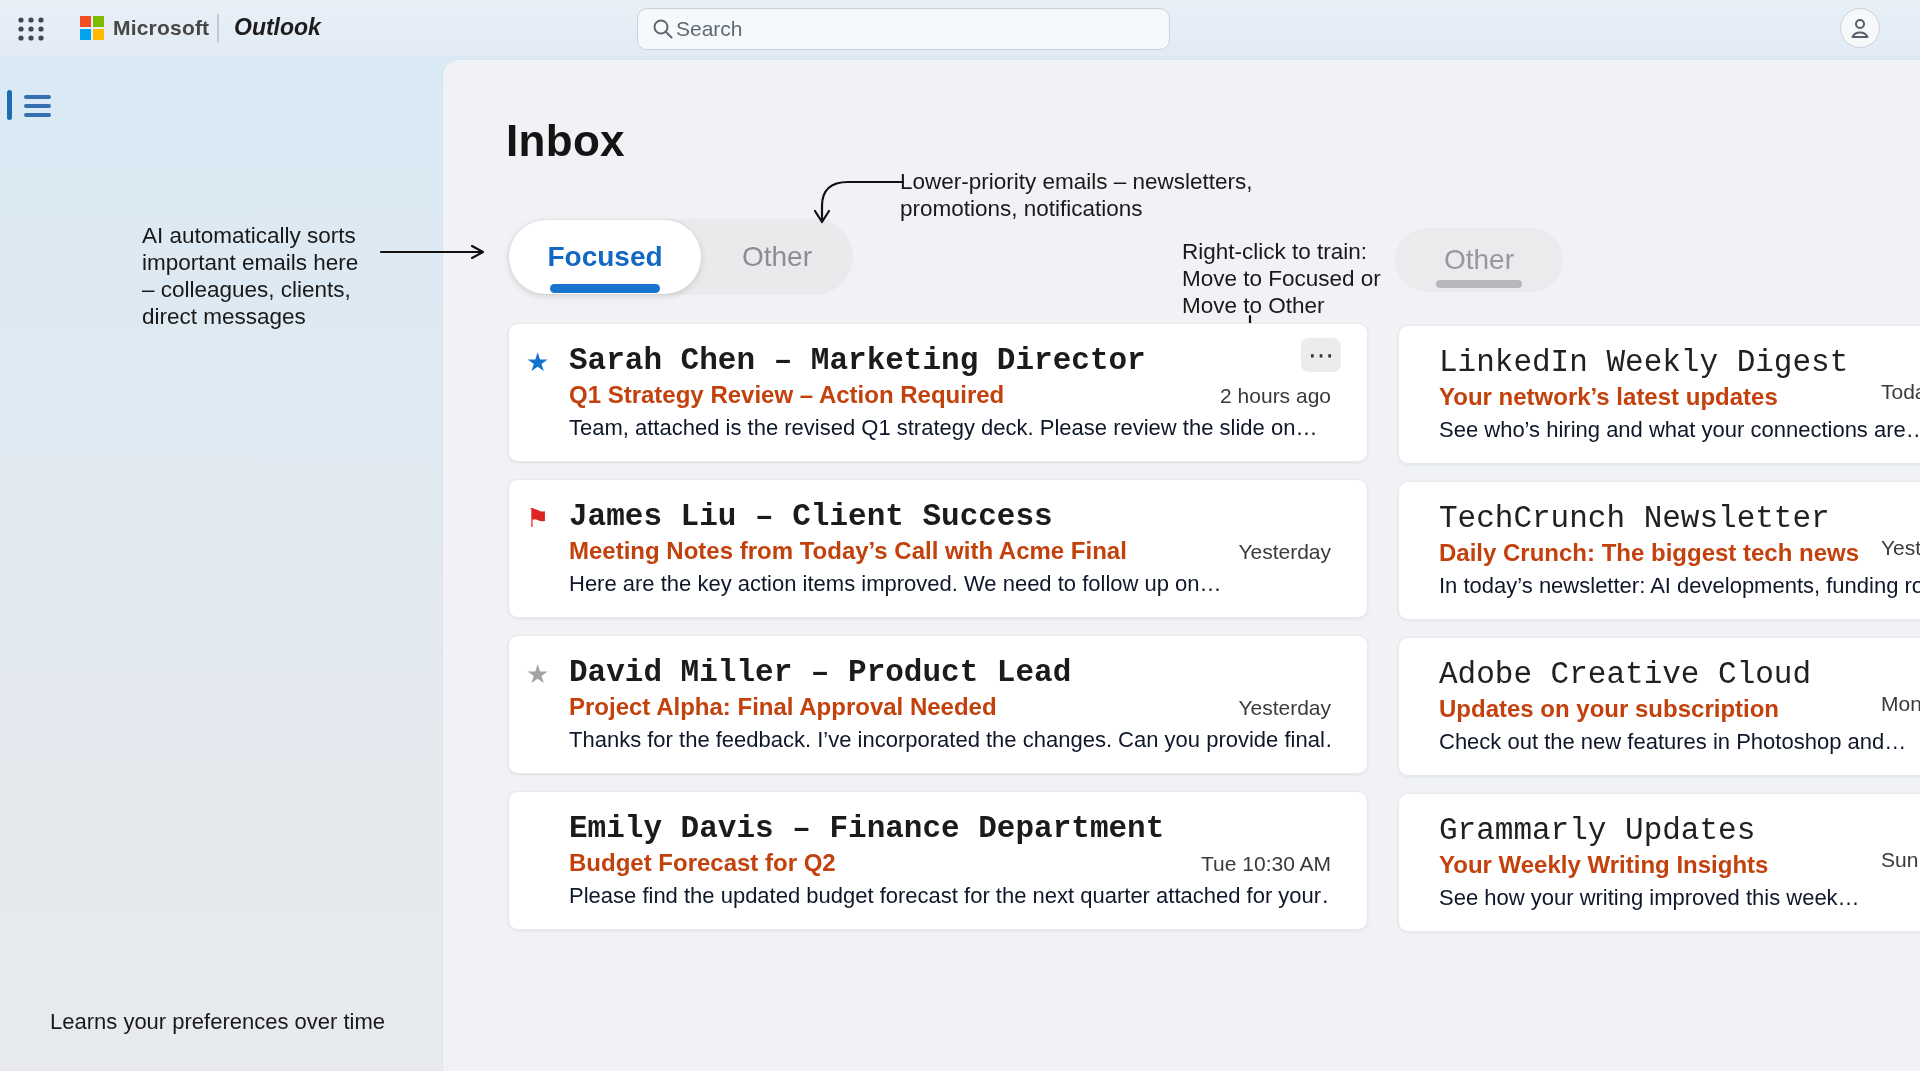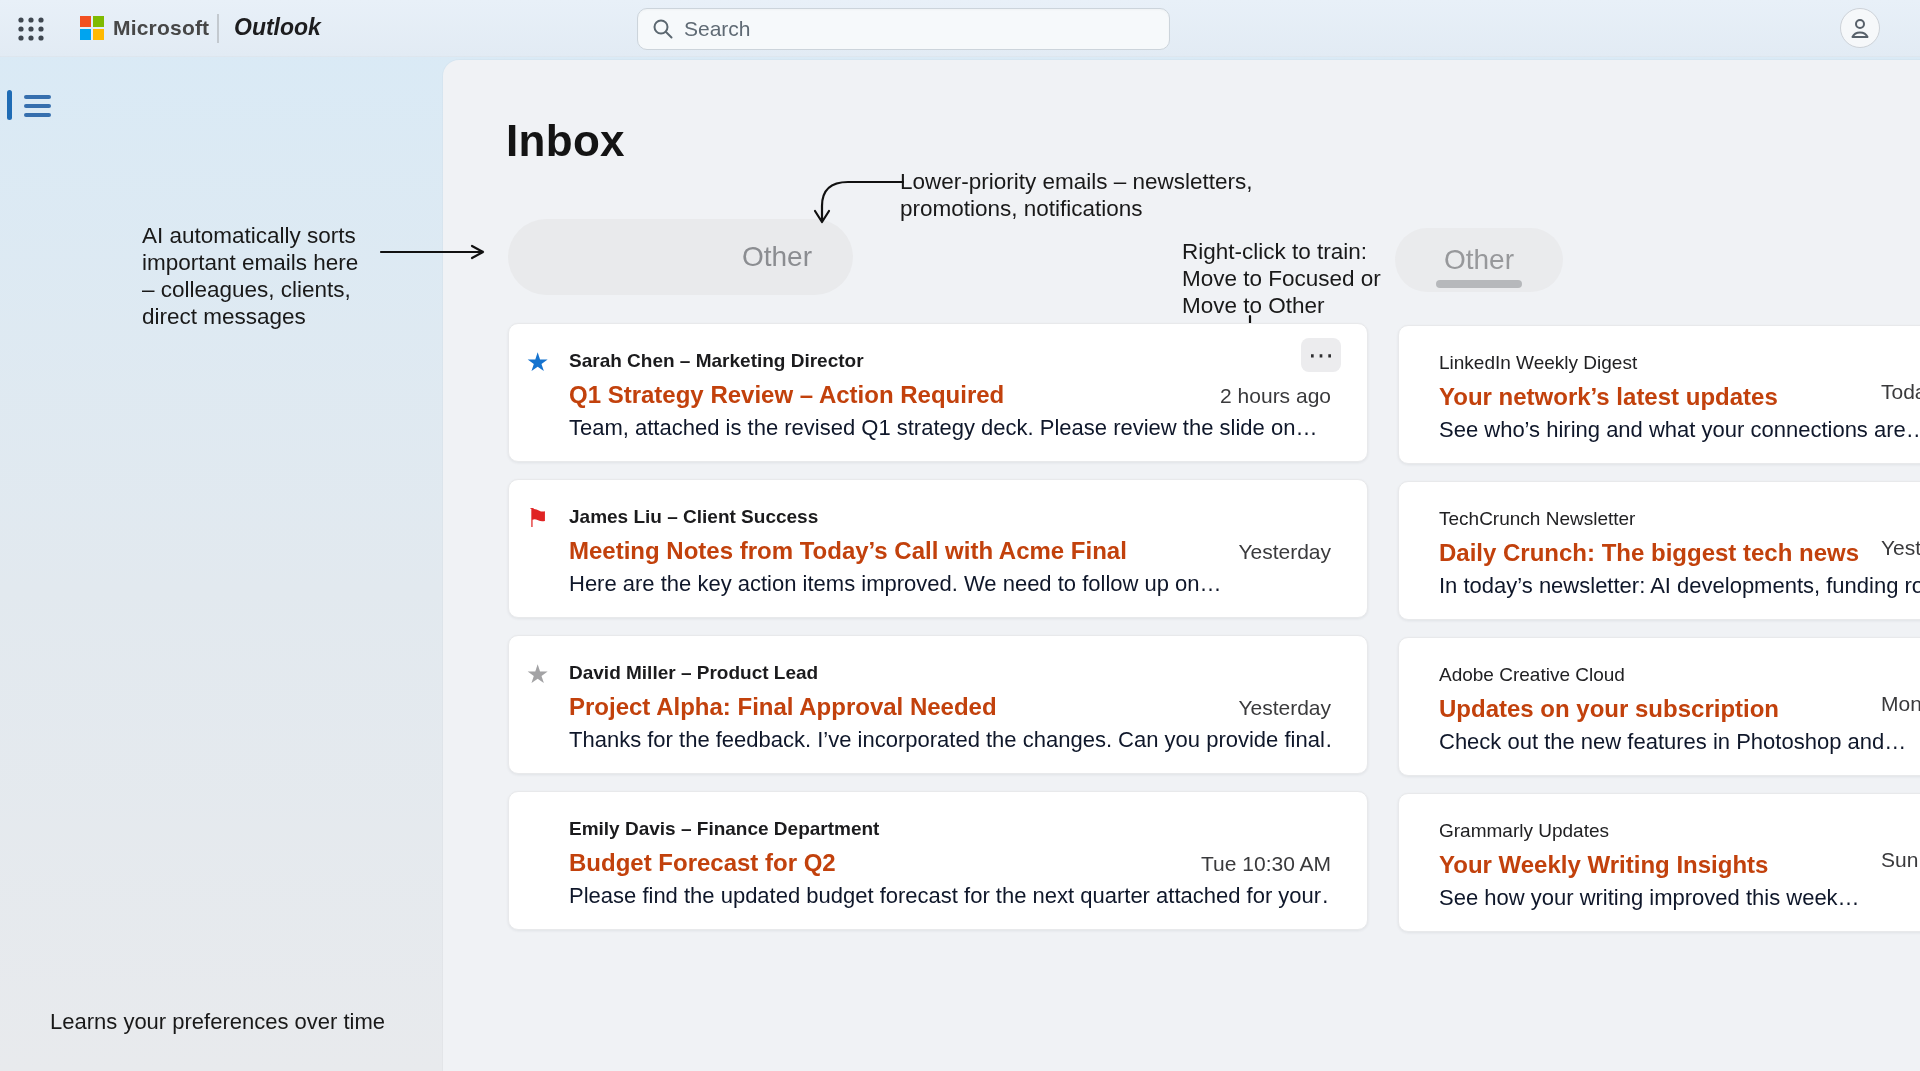--- a/index.html
+++ b/index.html
@@ -17,21 +17,21 @@
     background:linear-gradient(180deg,#e8f0f8,#e2ebf4);
     border-bottom:1px solid rgba(0,0,0,0.04); }
   .waffle { position:absolute; left:15px; top:13px; width:32px; height:32px; border:none; background:transparent; padding:0; cursor:pointer; }
   .mslogo { position:absolute; left:80px; top:16px; width:25px; height:25px; display:grid; grid-template-columns:11px 11px; grid-template-rows:11px 11px; gap:2px; }
   .mslogo i { display:block; }
   .ms-sq1{background:#f25022}.ms-sq2{background:#7fba00}.ms-sq3{background:#00a4ef}.ms-sq4{background:#ffb900}
   .ms-name { position:absolute; left:113px; top:16px; font-size:21px; font-weight:700; color:#474747; letter-spacing:.2px; }
   .top-divider { position:absolute; left:217px; top:14px; width:2px; height:29px; background:#c3c9cf; }
   .app-name { position:absolute; left:234px; top:14px; font-size:23px; font-weight:600; color:#1d1d1f;font-style:italic; }
   .search { position:absolute; left:637px; top:8px; width:533px; height:42px; background:#f6f9fb;
-    border:1px solid #ccd4db; border-radius:10px; display:flex; align-items:center; padding:0 14px; gap:8px;
+    border:1px solid #ccd4db; border-radius:10px; display:flex; align-items:center; padding:0 14px; gap:0;
     box-shadow:inset 0 1px 2px rgba(0,0,0,.03); }
   .search input { flex:1; border:none; background:transparent; outline:none; font-family:"Liberation Sans",sans-serif;
     font-size:21px; color:#333; }
   .search input::placeholder { color:#5f6a74; }
   .avatar { position:absolute; left:1840px; top:8px; width:40px; height:40px; border-radius:50%;
     background:#f6f8fa; border:1px solid #cdd2d8; padding:0; cursor:pointer; display:flex; align-items:center; justify-content:center; }
 
   
   .rail-accent { position:absolute; left:7px; top:90px; width:5px; height:30px; border-radius:3px; background:#1f6cb5; }
   .hamburger { position:absolute; left:24px; top:95px; width:30px; height:22px; border:none; background:transparent; padding:0; cursor:pointer; }
@@ -66,21 +66,21 @@
   .ann-arrow { position:absolute; overflow:visible; }
 
   
   .list { position:absolute; display:flex; flex-direction:column; gap:17px; }
   .focused-col { left:508px; top:323px; width:860px; }
   .other-col   { left:1398px; top:325px; width:860px; }
   .card { position:relative; height:139px; background:#ffffff; border:1px solid #e8e9eb; border-radius:10px;
     box-shadow:0 1px 3px rgba(16,24,40,.07); padding:20px 36px 0 60px; overflow:hidden; }
   .micon { position:absolute; left:17px; top:23px; font-size:26px; line-height:30px; }
   .i-blue { color:#1573cf; } .i-red { color:#e02424; } .i-gray { color:#a3a3a5; }
-  .sender { margin:0; font-size:19px; line-height:34px; font-weight:700; color:#1b1b1d; white-space:nowrap; overflow:hidden; }
+  .sender { margin:0; font-size:31px; line-height:34px; font-weight:700; color:#1b1b1d; white-space:nowrap; overflow:hidden;font-family:Liberation Mono, monospace; }
   .srow { display:flex; align-items:baseline; }
   .subject { font-size:24px; line-height:33px; font-weight:700; color:#c2410c; white-space:nowrap; }
   .time { margin-left:auto; padding-left:12px; font-size:21px; font-weight:400; color:#3a3a3c; white-space:nowrap; }
   .preview { margin:0; font-size:22px; line-height:34px; font-weight:400; color:#0f172a; white-space:nowrap; overflow:hidden; }
   .more { position:absolute; top:14px; right:26px; width:40px; height:34px; border:none; border-radius:8px;
     background:#ececee; color:#2f2f31; font-size:26px; line-height:30px; padding:0; cursor:pointer; font-family:inherit; }
 
   .other-col .card { padding-left:40px; }
   .other-col .sender { font-weight:400; color:#212123; }
   .other-col .srow { position:relative; }
@@ -142,20 +142,24 @@
 important emails here
 – colleagues, clients,
 direct messages</p>
 <p class="note note-learns">Learns your preferences over time</p>
 
 <main class="main-panel"></main>
 
 <h1 class="inbox-title">Inbox</h1>
 
 <div class="seg">
+  <button class="seg-focused">
+    <span>Focused</span>
+    <span class="bar"></span>
+  </button>
   <button class="seg-other">
     <span>Other</span>
   </button>
 </div>
 
 <button class="other-pill">
   <span>Other</span>
   <span class="bar"></span>
 </button>
 

